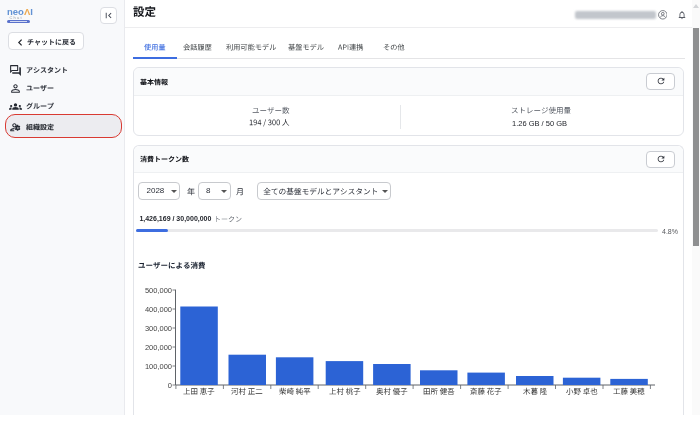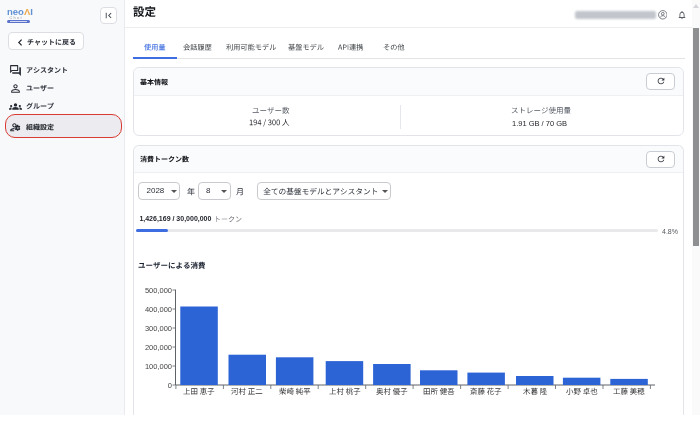--- a/index.html
+++ b/index.html
@@ -127,21 +127,21 @@
   <svg class="abs" style="left:251.6px; top:105.6px;" width="38.5" height="9.4" viewBox="0 -7.12 38.5 9.38">
       <path fill="#555a63" d="M5.9 -4.8Q5.9 -4.8 5.8 -4.7Q5.8 -4.6 5.8 -4.6Q5.8 -4.3 5.7 -4.0Q5.7 -3.6 5.6 -3.1Q5.6 -2.7 5.5 -2.3Q5.4 -1.8 5.4 -1.5Q5.3 -1.1 5.3 -0.9H4.6Q4.6 -1.1 4.7 -1.4Q4.7 -1.6 4.8 -2.0Q4.8 -2.3 4.9 -2.7Q5.0 -3.1 5.0 -3.4Q5.0 -3.7 5.1 -4.0Q5.1 -4.3 5.1 -4.4Q4.9 -4.4 4.6 -4.4Q4.3 -4.4 3.9 -4.4Q3.5 -4.4 3.2 -4.4Q2.8 -4.4 2.5 -4.4Q2.3 -4.4 2.2 -4.4Q1.9 -4.4 1.8 -4.4Q1.6 -4.4 1.4 -4.4V-5.0Q1.6 -5.0 1.8 -5.0Q2.0 -5.0 2.1 -5.0Q2.2 -5.0 2.4 -5.0Q2.6 -5.0 2.9 -5.0Q3.2 -5.0 3.5 -5.0Q3.8 -5.0 4.0 -5.0Q4.3 -5.0 4.6 -5.0Q4.8 -5.0 4.9 -5.0Q5.0 -5.0 5.1 -5.0Q5.2 -5.0 5.3 -5.0Q5.3 -5.0 5.4 -5.1ZM0.6 -1.1Q0.8 -1.1 0.9 -1.1Q1.1 -1.1 1.3 -1.1H6.3Q6.5 -1.1 6.6 -1.1Q6.8 -1.1 6.9 -1.1V-0.4Q6.8 -0.4 6.6 -0.5Q6.4 -0.5 6.3 -0.5H1.3Q1.1 -0.5 0.9 -0.5Q0.8 -0.4 0.6 -0.4Z M8.3 -3.2Q8.4 -3.2 8.5 -3.2Q8.7 -3.2 8.9 -3.2Q9.1 -3.2 9.3 -3.2Q9.4 -3.2 9.7 -3.2Q9.9 -3.2 10.3 -3.2Q10.6 -3.2 11.0 -3.2Q11.4 -3.2 11.7 -3.2Q12.1 -3.2 12.5 -3.2Q12.8 -3.2 13.0 -3.2Q13.3 -3.2 13.4 -3.2Q13.7 -3.2 13.9 -3.2Q14.1 -3.2 14.2 -3.2V-2.5Q14.1 -2.5 13.9 -2.5Q13.7 -2.5 13.4 -2.5Q13.3 -2.5 13.1 -2.5Q12.8 -2.5 12.5 -2.5Q12.1 -2.5 11.7 -2.5Q11.4 -2.5 11.0 -2.5Q10.6 -2.5 10.3 -2.5Q9.9 -2.5 9.7 -2.5Q9.4 -2.5 9.3 -2.5Q9.0 -2.5 8.7 -2.5Q8.4 -2.5 8.3 -2.5Z M21.0 -5.7Q21.0 -5.6 21.1 -5.4Q21.2 -5.2 21.3 -5.0Q21.4 -4.8 21.4 -4.7L21.0 -4.6Q21.0 -4.7 20.9 -4.9Q20.8 -5.1 20.8 -5.3Q20.7 -5.5 20.6 -5.6ZM21.7 -6.0Q21.8 -5.8 21.9 -5.6Q22.0 -5.4 22.0 -5.3Q22.1 -5.1 22.2 -4.9L21.8 -4.8Q21.7 -5.0 21.6 -5.3Q21.5 -5.6 21.4 -5.8ZM20.3 -3.3Q20.3 -2.6 20.2 -2.0Q20.1 -1.4 19.8 -1.0Q19.6 -0.5 19.2 -0.2Q18.8 0.2 18.1 0.5L17.6 0.0Q18.1 -0.2 18.5 -0.4Q18.9 -0.7 19.2 -1.0Q19.4 -1.4 19.5 -1.9Q19.7 -2.5 19.7 -3.3V-5.1Q19.7 -5.3 19.6 -5.5Q19.6 -5.6 19.6 -5.7H20.3Q20.3 -5.6 20.3 -5.5Q20.3 -5.3 20.3 -5.1ZM17.6 -5.7Q17.6 -5.6 17.5 -5.5Q17.5 -5.3 17.5 -5.1V-2.4Q17.5 -2.2 17.5 -2.1Q17.5 -1.9 17.5 -1.8Q17.6 -1.7 17.6 -1.7H16.9Q16.9 -1.7 16.9 -1.8Q16.9 -1.9 16.9 -2.1Q16.9 -2.2 16.9 -2.4V-5.1Q16.9 -5.2 16.9 -5.4Q16.9 -5.5 16.9 -5.7ZM15.4 -4.2Q15.4 -4.2 15.5 -4.2Q15.6 -4.2 15.8 -4.2Q16.0 -4.1 16.1 -4.1H21.1Q21.3 -4.1 21.5 -4.2Q21.7 -4.2 21.8 -4.2V-3.6Q21.7 -3.6 21.5 -3.6Q21.3 -3.6 21.1 -3.6H16.1Q16.0 -3.6 15.8 -3.6Q15.6 -3.6 15.5 -3.6Q15.4 -3.6 15.4 -3.6Z M23.3 -3.2Q23.4 -3.2 23.5 -3.2Q23.7 -3.2 23.9 -3.2Q24.1 -3.2 24.3 -3.2Q24.4 -3.2 24.7 -3.2Q24.9 -3.2 25.3 -3.2Q25.6 -3.2 26.0 -3.2Q26.4 -3.2 26.7 -3.2Q27.1 -3.2 27.5 -3.2Q27.8 -3.2 28.0 -3.2Q28.3 -3.2 28.4 -3.2Q28.7 -3.2 28.9 -3.2Q29.1 -3.2 29.2 -3.2V-2.5Q29.1 -2.5 28.9 -2.5Q28.7 -2.5 28.4 -2.5Q28.3 -2.5 28.1 -2.5Q27.8 -2.5 27.5 -2.5Q27.1 -2.5 26.7 -2.5Q26.4 -2.5 26.0 -2.5Q25.6 -2.5 25.3 -2.5Q24.9 -2.5 24.7 -2.5Q24.4 -2.5 24.3 -2.5Q24.0 -2.5 23.7 -2.5Q23.4 -2.5 23.3 -2.5Z M30.3 -2.3H34.0V-1.8H30.3ZM30.3 -4.9H34.0V-4.5H30.3ZM31.7 -2.9 32.2 -2.8Q32.0 -2.5 31.8 -2.1Q31.6 -1.6 31.4 -1.3Q31.2 -0.9 31.1 -0.6L30.6 -0.8Q30.7 -1.0 30.9 -1.4Q31.1 -1.8 31.3 -2.2Q31.5 -2.6 31.7 -2.9ZM32.8 -2.0 33.3 -2.0Q33.2 -1.4 33.0 -1.0Q32.8 -0.6 32.5 -0.3Q32.2 0.0 31.7 0.2Q31.2 0.5 30.6 0.6Q30.5 0.5 30.5 0.4Q30.4 0.2 30.3 0.1Q31.1 -0.0 31.6 -0.3Q32.1 -0.5 32.4 -1.0Q32.7 -1.4 32.8 -2.0ZM33.3 -6.2 33.8 -5.9Q33.6 -5.7 33.4 -5.4Q33.3 -5.2 33.1 -5.0L32.7 -5.2Q32.9 -5.4 33.0 -5.6Q33.2 -5.9 33.3 -6.2ZM31.9 -6.3H32.4V-2.9H31.9ZM30.6 -5.9 31.0 -6.1Q31.2 -5.9 31.3 -5.6Q31.5 -5.4 31.5 -5.2L31.1 -5.0Q31.0 -5.2 30.9 -5.4Q30.8 -5.7 30.6 -5.9ZM31.9 -4.7 32.3 -4.5Q32.1 -4.2 31.8 -3.9Q31.5 -3.6 31.2 -3.3Q30.9 -3.0 30.6 -2.8Q30.5 -2.9 30.4 -3.1Q30.3 -3.2 30.3 -3.3Q30.6 -3.4 30.9 -3.6Q31.2 -3.9 31.5 -4.1Q31.7 -4.4 31.9 -4.7ZM32.4 -4.5Q32.5 -4.4 32.7 -4.3Q32.8 -4.2 33.1 -4.0Q33.3 -3.9 33.5 -3.8Q33.7 -3.6 33.8 -3.6L33.4 -3.2Q33.3 -3.3 33.2 -3.4Q33.0 -3.5 32.8 -3.7Q32.6 -3.9 32.4 -4.0Q32.2 -4.1 32.1 -4.2ZM34.5 -4.9H37.2V-4.4H34.5ZM34.7 -6.3 35.3 -6.2Q35.2 -5.5 35.0 -4.8Q34.8 -4.1 34.5 -3.6Q34.3 -3.0 33.9 -2.5Q33.9 -2.6 33.8 -2.7Q33.7 -2.7 33.6 -2.8Q33.5 -2.9 33.5 -2.9Q33.8 -3.3 34.0 -3.9Q34.3 -4.4 34.4 -5.0Q34.6 -5.6 34.7 -6.3ZM36.2 -4.6 36.8 -4.6Q36.6 -3.3 36.2 -2.3Q35.9 -1.3 35.3 -0.6Q34.7 0.1 33.7 0.6Q33.7 0.6 33.6 0.5Q33.6 0.4 33.5 0.3Q33.4 0.2 33.4 0.1Q34.3 -0.3 34.8 -1.0Q35.4 -1.6 35.7 -2.5Q36.0 -3.4 36.2 -4.6ZM34.8 -4.5Q35.0 -3.4 35.3 -2.5Q35.6 -1.6 36.1 -0.9Q36.6 -0.3 37.3 0.1Q37.2 0.2 37.1 0.3Q37.1 0.3 37.0 0.4Q36.9 0.5 36.9 0.6Q36.1 0.2 35.6 -0.6Q35.1 -1.3 34.8 -2.3Q34.5 -3.2 34.3 -4.4ZM31.0 -0.9 31.3 -1.2Q31.8 -1.1 32.2 -0.9Q32.7 -0.7 33.0 -0.4Q33.4 -0.2 33.7 0.0L33.3 0.4Q33.0 0.2 32.7 -0.0Q32.3 -0.3 31.9 -0.5Q31.5 -0.7 31.0 -0.9Z"></path>
     </svg>
   <svg class="abs" style="left:248.8px; top:118.3px;" width="41.5" height="9.4" viewBox="0 -7.12 41.5 9.38">
       <path fill="#23262d" d="M0.7 0.0V-0.6H1.9V-4.7H0.9V-5.1Q1.3 -5.2 1.6 -5.3Q1.8 -5.4 2.0 -5.5H2.6V-0.6H3.7V0.0Z M5.9 0.1Q5.5 0.1 5.2 -0.1Q4.8 -0.2 4.6 -0.5L5.0 -0.9Q5.2 -0.7 5.4 -0.6Q5.6 -0.5 5.9 -0.5Q6.2 -0.5 6.4 -0.6Q6.7 -0.7 6.9 -1.0Q7.1 -1.3 7.2 -1.8Q7.3 -2.3 7.3 -3.0Q7.3 -3.7 7.1 -4.1Q7.0 -4.6 6.7 -4.8Q6.5 -5.1 6.1 -5.1Q5.8 -5.1 5.6 -4.9Q5.4 -4.7 5.3 -4.5Q5.1 -4.2 5.1 -3.8Q5.1 -3.4 5.2 -3.2Q5.4 -2.9 5.6 -2.7Q5.8 -2.6 6.1 -2.6Q6.4 -2.6 6.7 -2.8Q7.0 -2.9 7.3 -3.4L7.3 -2.8Q7.1 -2.6 6.9 -2.4Q6.7 -2.3 6.5 -2.2Q6.3 -2.1 6.0 -2.1Q5.6 -2.1 5.2 -2.3Q4.9 -2.5 4.7 -2.9Q4.5 -3.2 4.5 -3.8Q4.5 -4.3 4.7 -4.7Q4.9 -5.2 5.3 -5.4Q5.6 -5.6 6.1 -5.6Q6.5 -5.6 6.8 -5.4Q7.1 -5.3 7.4 -4.9Q7.6 -4.6 7.8 -4.1Q7.9 -3.6 7.9 -3.0Q7.9 -2.2 7.8 -1.6Q7.6 -1.0 7.3 -0.6Q7.0 -0.2 6.7 -0.1Q6.3 0.1 5.9 0.1Z M10.9 0.0V-3.7Q10.9 -4.0 10.9 -4.2Q10.9 -4.5 10.9 -4.7H10.9Q10.8 -4.6 10.7 -4.3Q10.6 -4.1 10.4 -3.9L9.2 -2.1H12.3V-1.5H8.5V-2.0L10.8 -5.5H11.5V0.0Z M14.3 1.3 16.5 -6.0H17.0L14.8 1.3Z M20.8 0.1Q20.3 0.1 20.0 -0.0Q19.7 -0.1 19.4 -0.3Q19.2 -0.5 19.0 -0.7L19.4 -1.1Q19.6 -0.9 19.9 -0.7Q20.2 -0.5 20.7 -0.5Q21.0 -0.5 21.3 -0.6Q21.6 -0.7 21.7 -0.9Q21.8 -1.2 21.8 -1.5Q21.8 -1.8 21.7 -2.1Q21.5 -2.3 21.1 -2.5Q20.8 -2.6 20.1 -2.6V-3.1Q20.7 -3.1 21.0 -3.3Q21.4 -3.4 21.5 -3.6Q21.6 -3.9 21.6 -4.2Q21.6 -4.6 21.4 -4.8Q21.1 -5.0 20.7 -5.0Q20.4 -5.0 20.1 -4.9Q19.8 -4.7 19.6 -4.5L19.2 -4.9Q19.5 -5.2 19.9 -5.4Q20.3 -5.6 20.7 -5.6Q21.2 -5.6 21.6 -5.4Q21.9 -5.3 22.1 -5.0Q22.3 -4.7 22.3 -4.2Q22.3 -3.7 22.1 -3.4Q21.8 -3.1 21.4 -2.9V-2.9Q21.7 -2.8 22.0 -2.6Q22.2 -2.4 22.4 -2.1Q22.5 -1.8 22.5 -1.5Q22.5 -1.0 22.3 -0.6Q22.1 -0.3 21.7 -0.1Q21.3 0.1 20.8 0.1Z M25.0 0.1Q24.5 0.1 24.1 -0.2Q23.7 -0.5 23.5 -1.2Q23.3 -1.8 23.3 -2.8Q23.3 -3.7 23.5 -4.4Q23.7 -5.0 24.1 -5.3Q24.5 -5.6 25.0 -5.6Q25.6 -5.6 25.9 -5.3Q26.3 -5.0 26.5 -4.3Q26.7 -3.7 26.7 -2.8Q26.7 -1.8 26.5 -1.2Q26.3 -0.5 25.9 -0.2Q25.6 0.1 25.0 0.1ZM25.0 -0.5Q25.3 -0.5 25.6 -0.7Q25.8 -0.9 26.0 -1.5Q26.1 -2.0 26.1 -2.8Q26.1 -3.6 26.0 -4.1Q25.8 -4.6 25.6 -4.8Q25.3 -5.1 25.0 -5.1Q24.7 -5.1 24.5 -4.8Q24.3 -4.6 24.1 -4.1Q24.0 -3.6 24.0 -2.8Q24.0 -2.0 24.1 -1.5Q24.3 -0.9 24.5 -0.7Q24.7 -0.5 25.0 -0.5Z M29.2 0.1Q28.7 0.1 28.3 -0.2Q27.9 -0.5 27.7 -1.2Q27.5 -1.8 27.5 -2.8Q27.5 -3.7 27.7 -4.4Q27.9 -5.0 28.3 -5.3Q28.7 -5.6 29.2 -5.6Q29.7 -5.6 30.1 -5.3Q30.5 -5.0 30.7 -4.3Q30.9 -3.7 30.9 -2.8Q30.9 -1.8 30.7 -1.2Q30.5 -0.5 30.1 -0.2Q29.7 0.1 29.2 0.1ZM29.2 -0.5Q29.5 -0.5 29.7 -0.7Q30.0 -0.9 30.1 -1.5Q30.2 -2.0 30.2 -2.8Q30.2 -3.6 30.1 -4.1Q30.0 -4.6 29.7 -4.8Q29.5 -5.1 29.2 -5.1Q28.9 -5.1 28.7 -4.8Q28.4 -4.6 28.3 -4.1Q28.1 -3.6 28.1 -2.8Q28.1 -2.0 28.3 -1.5Q28.4 -0.9 28.7 -0.7Q28.9 -0.5 29.2 -0.5Z M36.3 -6.1H36.9Q36.9 -5.8 36.9 -5.3Q36.9 -4.8 36.8 -4.2Q36.6 -3.6 36.4 -3.0Q36.2 -2.3 35.9 -1.7Q35.5 -1.0 35.0 -0.5Q34.4 0.1 33.7 0.5Q33.6 0.4 33.5 0.3Q33.3 0.2 33.2 0.1Q34.0 -0.3 34.5 -0.8Q35.0 -1.4 35.4 -2.0Q35.7 -2.6 35.9 -3.2Q36.1 -3.8 36.2 -4.4Q36.3 -4.9 36.3 -5.4Q36.3 -5.8 36.3 -6.1ZM36.9 -5.9Q36.9 -5.8 36.9 -5.5Q37.0 -5.2 37.0 -4.7Q37.1 -4.3 37.3 -3.8Q37.4 -3.2 37.7 -2.7Q37.9 -2.2 38.2 -1.6Q38.6 -1.1 39.1 -0.7Q39.6 -0.2 40.3 0.1Q40.1 0.2 40.0 0.3Q39.9 0.4 39.8 0.5Q39.1 0.2 38.6 -0.3Q38.1 -0.7 37.8 -1.3Q37.4 -1.8 37.1 -2.4Q36.9 -3.0 36.8 -3.5Q36.6 -4.1 36.5 -4.6Q36.5 -5.0 36.4 -5.4Q36.4 -5.7 36.4 -5.9Z"></path>
     </svg>
   <div id="cell-div" class="abs"></div>
   <svg class="abs" style="left:510.9px; top:105.6px;" width="61.0" height="9.4" viewBox="0 -7.12 61.0 9.38">
       <path fill="#555a63" d="M6.0 -5.0Q6.0 -5.0 5.9 -4.9Q5.8 -4.8 5.8 -4.7Q5.7 -4.3 5.4 -3.9Q5.2 -3.4 4.9 -3.0Q4.6 -2.6 4.3 -2.2Q3.9 -1.7 3.4 -1.3Q2.9 -0.9 2.4 -0.5Q1.8 -0.1 1.2 0.2L0.7 -0.3Q1.4 -0.6 1.9 -0.9Q2.5 -1.3 3.0 -1.7Q3.5 -2.1 3.8 -2.6Q4.1 -2.9 4.3 -3.2Q4.6 -3.6 4.8 -4.0Q5.0 -4.3 5.1 -4.7Q5.0 -4.7 4.8 -4.7Q4.6 -4.7 4.3 -4.7Q4.0 -4.7 3.6 -4.7Q3.3 -4.7 3.0 -4.7Q2.7 -4.7 2.4 -4.7Q2.2 -4.7 2.2 -4.7Q2.0 -4.7 1.9 -4.6Q1.7 -4.6 1.6 -4.6Q1.4 -4.6 1.4 -4.6V-5.3Q1.5 -5.3 1.6 -5.3Q1.7 -5.3 1.9 -5.3Q2.0 -5.2 2.2 -5.2Q2.2 -5.2 2.5 -5.2Q2.7 -5.2 3.0 -5.2Q3.3 -5.2 3.6 -5.2Q3.9 -5.2 4.2 -5.2Q4.6 -5.2 4.8 -5.2Q5.0 -5.2 5.1 -5.2Q5.2 -5.2 5.4 -5.3Q5.5 -5.3 5.6 -5.3ZM4.4 -2.6Q4.7 -2.3 5.1 -2.0Q5.4 -1.7 5.7 -1.4Q6.0 -1.1 6.3 -0.8Q6.5 -0.5 6.7 -0.3L6.2 0.2Q6.0 -0.2 5.6 -0.6Q5.2 -1.0 4.8 -1.4Q4.4 -1.8 4.0 -2.2Z M10.0 -0.7Q10.0 -0.8 10.0 -1.1Q10.0 -1.4 10.0 -1.8Q10.0 -2.3 10.0 -2.8Q10.0 -3.3 10.0 -3.7Q10.0 -4.2 10.0 -4.5Q10.0 -4.9 10.0 -5.0Q10.0 -5.2 10.0 -5.4Q10.0 -5.6 10.0 -5.8H10.7Q10.7 -5.6 10.7 -5.4Q10.7 -5.2 10.7 -5.0Q10.7 -4.7 10.7 -4.3Q10.7 -3.9 10.7 -3.5Q10.7 -3.0 10.7 -2.5Q10.7 -2.1 10.7 -1.7Q10.7 -1.3 10.7 -1.0Q10.7 -0.8 10.7 -0.7Q10.7 -0.5 10.7 -0.4Q10.7 -0.2 10.7 -0.1Q10.7 0.1 10.7 0.2H10.0Q10.0 0.0 10.0 -0.2Q10.0 -0.5 10.0 -0.7ZM10.5 -3.8Q10.9 -3.7 11.3 -3.6Q11.8 -3.4 12.2 -3.2Q12.7 -3.1 13.1 -2.9Q13.5 -2.7 13.9 -2.6L13.6 -1.9Q13.3 -2.1 12.9 -2.3Q12.5 -2.5 12.0 -2.6Q11.6 -2.8 11.2 -2.9Q10.8 -3.1 10.5 -3.2Z M16.7 -0.2Q16.7 -0.3 16.7 -0.4Q16.7 -0.5 16.7 -0.6Q16.7 -0.7 16.7 -1.0Q16.7 -1.3 16.7 -1.8Q16.7 -2.2 16.7 -2.7Q16.7 -3.1 16.7 -3.6Q16.7 -4.0 16.7 -4.4Q16.7 -4.7 16.7 -4.9Q16.7 -5.0 16.7 -5.1Q16.7 -5.3 16.7 -5.4Q16.7 -5.5 16.7 -5.6H17.4Q17.4 -5.4 17.4 -5.3Q17.4 -5.1 17.4 -4.9Q17.4 -4.7 17.4 -4.5Q17.4 -4.2 17.4 -3.8Q17.4 -3.4 17.4 -3.0Q17.4 -2.6 17.4 -2.3Q17.4 -1.9 17.4 -1.5Q17.4 -1.2 17.4 -1.0Q17.4 -0.7 17.4 -0.6Q17.9 -0.8 18.5 -1.0Q19.0 -1.3 19.6 -1.6Q20.2 -1.9 20.6 -2.3Q21.1 -2.7 21.5 -3.2L21.8 -2.7Q21.1 -1.8 19.9 -1.1Q18.8 -0.4 17.4 0.0Q17.4 0.0 17.3 0.0Q17.2 0.1 17.1 0.1Z M23.3 -3.2Q23.4 -3.2 23.5 -3.2Q23.7 -3.2 23.9 -3.2Q24.1 -3.2 24.3 -3.2Q24.4 -3.2 24.7 -3.2Q24.9 -3.2 25.3 -3.2Q25.6 -3.2 26.0 -3.2Q26.4 -3.2 26.7 -3.2Q27.1 -3.2 27.5 -3.2Q27.8 -3.2 28.0 -3.2Q28.3 -3.2 28.4 -3.2Q28.7 -3.2 28.9 -3.2Q29.1 -3.2 29.2 -3.2V-2.5Q29.1 -2.5 28.9 -2.5Q28.7 -2.5 28.4 -2.5Q28.3 -2.5 28.1 -2.5Q27.8 -2.5 27.5 -2.5Q27.1 -2.5 26.7 -2.5Q26.4 -2.5 26.0 -2.5Q25.6 -2.5 25.3 -2.5Q24.9 -2.5 24.7 -2.5Q24.4 -2.5 24.3 -2.5Q24.0 -2.5 23.7 -2.5Q23.4 -2.5 23.3 -2.5Z M35.4 -5.6Q35.5 -5.5 35.6 -5.3Q35.7 -5.0 35.9 -4.8Q36.0 -4.6 36.1 -4.4L35.6 -4.2Q35.5 -4.4 35.4 -4.6Q35.3 -4.8 35.2 -5.1Q35.1 -5.3 35.0 -5.4ZM36.4 -6.0Q36.5 -5.8 36.6 -5.6Q36.7 -5.4 36.8 -5.2Q37.0 -5.0 37.1 -4.8L36.6 -4.6Q36.5 -4.8 36.4 -5.0Q36.3 -5.2 36.2 -5.4Q36.1 -5.6 35.9 -5.8ZM32.2 -5.7Q32.3 -5.6 32.6 -5.5Q32.8 -5.3 33.0 -5.2Q33.3 -5.0 33.5 -4.9Q33.7 -4.7 33.8 -4.6L33.4 -4.1Q33.3 -4.2 33.1 -4.4Q32.9 -4.5 32.7 -4.7Q32.4 -4.8 32.2 -5.0Q32.0 -5.1 31.8 -5.2ZM31.0 -0.3Q31.5 -0.4 31.9 -0.5Q32.3 -0.7 32.8 -0.8Q33.2 -1.0 33.6 -1.2Q34.2 -1.6 34.7 -2.0Q35.2 -2.5 35.7 -2.9Q36.1 -3.4 36.4 -4.0L36.8 -3.3Q36.3 -2.6 35.5 -1.9Q34.8 -1.2 33.9 -0.7Q33.5 -0.4 33.0 -0.3Q32.6 -0.1 32.2 0.1Q31.7 0.2 31.4 0.3ZM31.0 -4.0Q31.2 -3.9 31.4 -3.8Q31.7 -3.7 31.9 -3.5Q32.1 -3.4 32.4 -3.2Q32.6 -3.1 32.7 -3.0L32.3 -2.5Q32.2 -2.6 32.0 -2.7Q31.8 -2.9 31.6 -3.0Q31.3 -3.2 31.1 -3.3Q30.9 -3.4 30.7 -3.5Z M39.9 -5.5H44.7V-4.9H39.9ZM40.6 -3.7V-2.6H43.9V-3.7ZM40.1 -4.2H44.5V-2.1H40.1ZM40.6 -2.0Q40.9 -1.4 41.6 -1.0Q42.2 -0.5 43.0 -0.3Q43.8 -0.0 44.8 0.1Q44.7 0.2 44.7 0.3Q44.6 0.3 44.5 0.4Q44.5 0.5 44.4 0.6Q43.5 0.5 42.6 0.2Q41.8 -0.2 41.2 -0.6Q40.5 -1.1 40.1 -1.8ZM42.0 -6.3H42.5V-3.0Q42.5 -2.5 42.5 -2.1Q42.4 -1.7 42.3 -1.3Q42.2 -0.9 41.9 -0.5Q41.6 -0.2 41.1 0.1Q40.7 0.4 40.0 0.6Q39.9 0.6 39.9 0.5Q39.8 0.4 39.8 0.3Q39.7 0.2 39.6 0.2Q40.3 -0.0 40.7 -0.3Q41.2 -0.5 41.4 -0.8Q41.7 -1.1 41.8 -1.5Q41.9 -1.8 42.0 -2.2Q42.0 -2.6 42.0 -3.0ZM39.6 -6.3 40.1 -6.2Q39.9 -5.5 39.5 -4.9Q39.2 -4.3 38.8 -3.7Q38.4 -3.2 38.0 -2.8Q37.9 -2.9 37.9 -3.0Q37.8 -3.1 37.8 -3.2Q37.7 -3.3 37.7 -3.3Q38.0 -3.7 38.4 -4.2Q38.8 -4.7 39.1 -5.2Q39.4 -5.7 39.6 -6.3ZM38.8 -4.4 39.3 -4.9 39.3 -4.9V0.6H38.8Z M46.5 -5.8H51.3V-5.2H46.5ZM46.5 -4.0H51.3V-3.5H46.5ZM46.4 -2.2H51.3V-1.7H46.4ZM46.1 -5.8H46.7V-3.1Q46.7 -2.6 46.7 -2.1Q46.6 -1.6 46.5 -1.2Q46.4 -0.7 46.2 -0.2Q46.0 0.3 45.7 0.6Q45.6 0.6 45.6 0.5Q45.5 0.4 45.4 0.4Q45.3 0.3 45.2 0.3Q45.6 -0.1 45.7 -0.5Q45.9 -0.9 46.0 -1.3Q46.1 -1.8 46.1 -2.2Q46.1 -2.7 46.1 -3.1ZM51.1 -5.8H51.7V-0.2Q51.7 0.1 51.6 0.2Q51.5 0.4 51.3 0.5Q51.1 0.5 50.8 0.5Q50.4 0.6 49.9 0.6Q49.9 0.4 49.8 0.3Q49.8 0.1 49.7 0.0Q50.0 0.0 50.2 0.0Q50.5 0.0 50.6 0.0Q50.8 0.0 50.9 0.0Q51.0 0.0 51.1 -0.0Q51.1 -0.1 51.1 -0.2ZM48.5 -5.6H49.1V0.5H48.5Z M54.4 -5.0V-4.6H58.1V-5.0ZM54.4 -5.7V-5.3H58.1V-5.7ZM53.8 -6.1H58.7V-4.2H53.8ZM54.2 -2.0V-1.6H58.3V-2.0ZM54.2 -2.8V-2.4H58.3V-2.8ZM53.7 -3.2H58.9V-1.3H53.7ZM56.0 -3.0H56.5V0.2H56.0ZM52.9 -3.9H59.6V-3.5H52.9ZM53.5 -0.9H59.0V-0.5H53.5ZM52.9 -0.0H59.7V0.4H52.9Z"></path>
     </svg>
-  <div class="num abs" style="left:512px; top:119.3px; font-size:7.5px; color:#23262d;">1.91 GB / 70 GB</div>
+  <div class="num abs" style="left:512px; top:119.3px; font-size:7.5px; color:#23262d;">1.26 GB / 50 GB</div>
 
   <div id="card2" class="card abs">
       <div class="card-head" style="height:27.5px;"></div>
     <div class="refresh-btn" style="right:8px; top:5.5px;"></div>
   </div>
   <svg class="abs" style="left:140.0px; top:155.3px;" width="50.0" height="8.8" viewBox="0 -6.65 50.0 8.75">
       <path fill="#15171c" d="M3.2 -2.7H6.0V-2.0H3.2ZM3.2 -1.5H6.0V-0.8H3.2ZM5.9 -5.8 6.7 -5.5Q6.5 -5.1 6.3 -4.8Q6.2 -4.4 6.0 -4.2L5.3 -4.4Q5.4 -4.6 5.5 -4.9Q5.6 -5.1 5.7 -5.3Q5.8 -5.6 5.9 -5.8ZM2.4 -5.4 3.1 -5.7Q3.3 -5.5 3.4 -5.3Q3.5 -5.1 3.6 -4.9Q3.7 -4.7 3.8 -4.5L3.0 -4.1Q3.0 -4.3 2.9 -4.5Q2.8 -4.7 2.7 -5.0Q2.5 -5.2 2.4 -5.4ZM2.6 -4.0H6.0V-3.2H3.4V0.6H2.6ZM5.6 -4.0H6.4V-0.3Q6.4 0.0 6.3 0.2Q6.3 0.4 6.1 0.5Q5.9 0.6 5.6 0.6Q5.3 0.6 4.9 0.6Q4.9 0.4 4.8 0.2Q4.7 -0.0 4.6 -0.2Q4.9 -0.2 5.1 -0.2Q5.4 -0.2 5.4 -0.2Q5.6 -0.2 5.6 -0.3ZM4.1 -6.0H5.0V-3.5H4.1ZM0.5 -5.3 1.0 -5.9Q1.2 -5.8 1.5 -5.7Q1.7 -5.5 1.9 -5.4Q2.1 -5.2 2.3 -5.1L1.7 -4.4Q1.6 -4.6 1.4 -4.7Q1.2 -4.9 1.0 -5.0Q0.7 -5.2 0.5 -5.3ZM0.2 -3.4 0.7 -4.0Q0.9 -3.9 1.1 -3.8Q1.4 -3.7 1.6 -3.5Q1.8 -3.4 2.0 -3.2L1.5 -2.6Q1.3 -2.7 1.1 -2.9Q0.9 -3.0 0.7 -3.2Q0.4 -3.3 0.2 -3.4ZM0.4 0.1Q0.6 -0.2 0.8 -0.6Q1.0 -0.9 1.2 -1.4Q1.4 -1.8 1.6 -2.2L2.2 -1.7Q2.1 -1.3 1.9 -0.9Q1.7 -0.5 1.5 -0.1Q1.3 0.2 1.1 0.6Z M8.2 -4.9H12.4V-5.1H7.7V-5.6H13.2V-4.4H8.2ZM8.0 -4.9H8.8Q8.7 -4.5 8.5 -4.2Q8.4 -3.8 8.3 -3.5L7.6 -3.6Q7.7 -3.9 7.8 -4.2Q7.9 -4.6 8.0 -4.9ZM8.1 -4.1H13.1V-3.6H7.9ZM12.8 -4.1H13.6Q13.6 -4.1 13.6 -4.0Q13.6 -3.9 13.6 -3.9Q13.6 -3.5 13.5 -3.3Q13.5 -3.1 13.4 -3.0Q13.3 -3.0 13.2 -2.9Q13.1 -2.9 13.0 -2.9Q12.9 -2.9 12.7 -2.9Q12.5 -2.9 12.3 -2.9Q12.3 -3.0 12.3 -3.1Q12.3 -3.3 12.2 -3.4Q12.3 -3.4 12.4 -3.4Q12.5 -3.4 12.6 -3.4Q12.6 -3.4 12.7 -3.4Q12.7 -3.4 12.7 -3.4Q12.8 -3.5 12.8 -3.6Q12.8 -3.7 12.8 -4.0ZM9.3 -5.9H10.1V-4.5Q10.1 -4.1 10.0 -3.8Q9.9 -3.5 9.7 -3.2Q9.4 -2.9 8.9 -2.8Q8.5 -2.6 7.7 -2.4Q7.6 -2.5 7.6 -2.7Q7.5 -2.8 7.4 -2.9Q7.4 -3.0 7.3 -3.1Q8.0 -3.2 8.4 -3.3Q8.8 -3.5 9.0 -3.6Q9.2 -3.8 9.3 -4.0Q9.3 -4.3 9.3 -4.5ZM10.9 -5.9H11.7V-3.1H10.9ZM9.0 -1.9V-1.7H12.0V-1.9ZM9.0 -1.2V-0.9H12.0V-1.2ZM9.0 -2.7V-2.4H12.0V-2.7ZM8.2 -3.1H12.9V-0.4H8.2ZM10.9 -0.1 11.6 -0.5Q11.9 -0.4 12.3 -0.3Q12.7 -0.1 13.1 -0.0Q13.4 0.1 13.7 0.2L12.8 0.6Q12.6 0.5 12.3 0.4Q12.0 0.3 11.6 0.1Q11.3 0.0 10.9 -0.1ZM9.3 -0.5 10.1 -0.2Q9.8 -0.0 9.4 0.1Q9.1 0.3 8.7 0.4Q8.3 0.6 7.9 0.7Q7.8 0.6 7.7 0.5Q7.6 0.3 7.5 0.2Q7.4 0.1 7.3 0.0Q7.7 -0.0 8.1 -0.1Q8.4 -0.2 8.8 -0.3Q9.1 -0.4 9.3 -0.5Z M16.2 -0.7Q16.2 -0.8 16.2 -1.1Q16.2 -1.4 16.2 -1.8Q16.2 -2.2 16.2 -2.7Q16.2 -3.1 16.2 -3.5Q16.2 -3.9 16.2 -4.2Q16.2 -4.5 16.2 -4.7Q16.2 -4.9 16.2 -5.1Q16.2 -5.4 16.1 -5.5H17.2Q17.2 -5.4 17.2 -5.1Q17.2 -4.9 17.2 -4.7Q17.2 -4.5 17.2 -4.2Q17.2 -3.8 17.2 -3.4Q17.2 -3.0 17.2 -2.6Q17.2 -2.2 17.2 -1.8Q17.2 -1.4 17.2 -1.1Q17.2 -0.8 17.2 -0.7Q17.2 -0.6 17.2 -0.4Q17.2 -0.2 17.2 -0.0Q17.2 0.2 17.2 0.3H16.1Q16.2 0.1 16.2 -0.2Q16.2 -0.5 16.2 -0.7ZM17.0 -3.7Q17.3 -3.6 17.7 -3.5Q18.2 -3.3 18.6 -3.2Q19.0 -3.0 19.4 -2.9Q19.8 -2.7 20.1 -2.6L19.7 -1.6Q19.4 -1.8 19.0 -1.9Q18.7 -2.1 18.3 -2.2Q17.9 -2.4 17.6 -2.5Q17.2 -2.6 17.0 -2.7Z M21.6 -3.2Q21.8 -3.2 22.0 -3.2Q22.2 -3.2 22.4 -3.2Q22.6 -3.2 22.8 -3.2Q22.9 -3.2 23.2 -3.2Q23.5 -3.2 23.8 -3.2Q24.1 -3.2 24.4 -3.2Q24.7 -3.2 25.0 -3.2Q25.4 -3.2 25.7 -3.2Q25.9 -3.2 26.2 -3.2Q26.4 -3.2 26.5 -3.2Q26.8 -3.2 27.0 -3.2Q27.2 -3.2 27.4 -3.2V-2.1Q27.2 -2.1 27.0 -2.2Q26.8 -2.2 26.5 -2.2Q26.4 -2.2 26.2 -2.2Q25.9 -2.2 25.7 -2.2Q25.4 -2.2 25.0 -2.2Q24.7 -2.2 24.4 -2.2Q24.1 -2.2 23.8 -2.2Q23.5 -2.2 23.2 -2.2Q22.9 -2.2 22.8 -2.2Q22.5 -2.2 22.2 -2.2Q21.8 -2.2 21.6 -2.1Z M34.3 -4.4Q34.2 -4.3 34.2 -4.1Q34.1 -4.0 34.1 -3.9Q34.0 -3.5 33.8 -3.1Q33.6 -2.8 33.4 -2.3Q33.2 -1.9 32.8 -1.5Q32.3 -0.9 31.7 -0.4Q31.0 0.1 30.0 0.5L29.2 -0.3Q29.9 -0.5 30.4 -0.8Q30.9 -1.0 31.3 -1.3Q31.7 -1.7 32.0 -2.0Q32.3 -2.3 32.5 -2.6Q32.7 -3.0 32.8 -3.3Q33.0 -3.7 33.0 -3.9H30.6L31.0 -4.7Q31.1 -4.7 31.3 -4.7Q31.5 -4.7 31.7 -4.7Q32.0 -4.7 32.3 -4.7Q32.5 -4.7 32.7 -4.7Q32.9 -4.7 33.0 -4.7Q33.1 -4.7 33.3 -4.7Q33.5 -4.8 33.6 -4.8ZM32.0 -5.5Q31.9 -5.3 31.8 -5.1Q31.6 -4.9 31.6 -4.7Q31.3 -4.3 31.0 -3.9Q30.7 -3.4 30.2 -3.0Q29.8 -2.6 29.3 -2.2L28.5 -2.8Q28.9 -3.1 29.3 -3.4Q29.7 -3.7 29.9 -4.0Q30.2 -4.3 30.4 -4.6Q30.5 -4.8 30.7 -5.1Q30.8 -5.2 30.8 -5.4Q30.9 -5.6 31.0 -5.8Z M36.7 -5.3Q36.9 -5.2 37.1 -5.0Q37.4 -4.8 37.6 -4.6Q37.9 -4.4 38.1 -4.2Q38.3 -4.0 38.5 -3.8L37.8 -3.1Q37.6 -3.3 37.4 -3.5Q37.2 -3.7 37.0 -3.9Q36.7 -4.1 36.5 -4.3Q36.2 -4.5 36.0 -4.6ZM35.8 -0.7Q36.4 -0.7 36.8 -0.9Q37.3 -1.0 37.7 -1.2Q38.2 -1.4 38.5 -1.6Q39.1 -1.9 39.6 -2.4Q40.1 -2.8 40.5 -3.3Q40.8 -3.8 41.0 -4.3L41.6 -3.3Q41.3 -2.8 40.9 -2.4Q40.5 -1.9 40.1 -1.5Q39.6 -1.1 39.0 -0.7Q38.6 -0.5 38.2 -0.3Q37.8 -0.1 37.4 0.0Q36.9 0.2 36.4 0.3Z M42.2 -2.3H45.7V-1.6H42.2ZM42.3 -4.8H45.7V-4.1H42.3ZM43.5 -2.8 44.2 -2.6Q44.1 -2.3 43.9 -1.9Q43.7 -1.5 43.5 -1.1Q43.3 -0.8 43.1 -0.5L42.4 -0.7Q42.5 -1.0 42.7 -1.3Q42.9 -1.7 43.1 -2.1Q43.3 -2.5 43.5 -2.8ZM44.5 -1.8 45.2 -1.8Q45.1 -1.2 44.9 -0.8Q44.8 -0.4 44.4 -0.1Q44.1 0.1 43.7 0.3Q43.2 0.5 42.6 0.6Q42.5 0.5 42.4 0.3Q42.3 0.1 42.2 -0.1Q42.9 -0.1 43.4 -0.3Q43.8 -0.5 44.1 -0.9Q44.3 -1.3 44.5 -1.8ZM45.0 -5.9 45.7 -5.6Q45.5 -5.3 45.3 -5.1Q45.2 -4.9 45.0 -4.7L44.5 -5.0Q44.6 -5.2 44.7 -5.4Q44.9 -5.7 45.0 -5.9ZM43.6 -6.0H44.4V-2.7H43.6ZM42.5 -5.6 43.1 -5.8Q43.2 -5.6 43.3 -5.4Q43.4 -5.1 43.5 -5.0L42.8 -4.7Q42.8 -4.9 42.7 -5.1Q42.6 -5.4 42.5 -5.6ZM43.6 -4.4 44.2 -4.1Q44.0 -3.8 43.7 -3.5Q43.5 -3.3 43.2 -3.0Q42.9 -2.8 42.6 -2.6Q42.5 -2.8 42.4 -2.9Q42.3 -3.1 42.1 -3.2Q42.4 -3.3 42.7 -3.5Q43.0 -3.7 43.2 -4.0Q43.5 -4.2 43.6 -4.4ZM44.3 -4.2Q44.4 -4.2 44.6 -4.1Q44.8 -4.0 45.0 -3.9Q45.2 -3.8 45.3 -3.7Q45.5 -3.6 45.6 -3.5L45.1 -2.9Q45.0 -3.0 44.9 -3.2Q44.7 -3.3 44.5 -3.4Q44.4 -3.6 44.2 -3.7Q44.0 -3.8 43.9 -3.9ZM46.2 -4.7H48.8V-3.9H46.2ZM46.3 -6.0 47.1 -5.8Q47.0 -5.1 46.9 -4.4Q46.7 -3.8 46.4 -3.2Q46.2 -2.6 45.9 -2.2Q45.8 -2.3 45.7 -2.4Q45.5 -2.5 45.4 -2.6Q45.3 -2.7 45.2 -2.8Q45.5 -3.1 45.7 -3.6Q45.9 -4.1 46.1 -4.7Q46.2 -5.3 46.3 -6.0ZM47.6 -4.2 48.4 -4.1Q48.3 -2.9 47.9 -2.0Q47.6 -1.1 47.1 -0.4Q46.5 0.2 45.6 0.7Q45.6 0.6 45.5 0.4Q45.4 0.3 45.3 0.1Q45.2 -0.0 45.1 -0.1Q45.9 -0.5 46.4 -1.0Q46.9 -1.6 47.2 -2.4Q47.5 -3.2 47.6 -4.2ZM46.7 -4.1Q46.8 -3.2 47.1 -2.4Q47.4 -1.6 47.8 -1.0Q48.2 -0.4 48.9 -0.1Q48.8 -0.0 48.7 0.1Q48.5 0.2 48.4 0.4Q48.3 0.5 48.3 0.6Q47.6 0.2 47.1 -0.5Q46.7 -1.1 46.4 -2.0Q46.1 -2.9 45.9 -3.9ZM43.0 -0.7 43.4 -1.3Q43.9 -1.1 44.3 -0.9Q44.7 -0.7 45.0 -0.5Q45.4 -0.3 45.6 -0.1L45.0 0.5Q44.8 0.3 44.5 0.1Q44.2 -0.1 43.8 -0.3Q43.4 -0.5 43.0 -0.7Z"></path>
     </svg>
   <svg class="abs" style="left:655.5px; top:153.5px;" width="10" height="10" viewBox="0 0 24 24">
       <path fill="#2b2f38" d="M17.65 6.35C16.2 4.9 14.21 4 12 4c-4.42 0-7.99 3.58-7.99 8s3.57 8 7.99 8c3.73 0 6.84-2.55 7.73-6h-2.08c-.82 2.33-3.04 4-5.65 4-3.31 0-6-2.69-6-6s2.69-6 6-6c1.66 0 3.14.69 4.22 1.78L13 11h7V4l-2.35 2.35z"></path>

